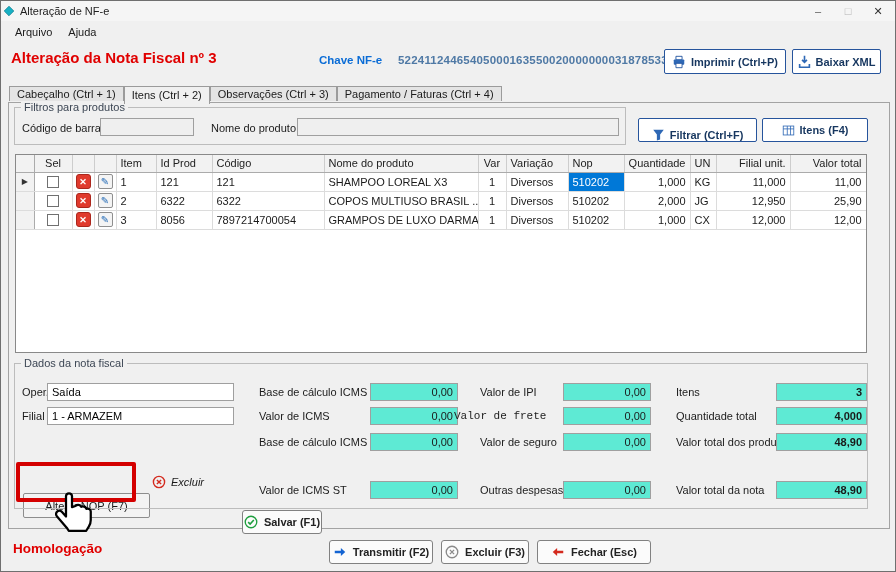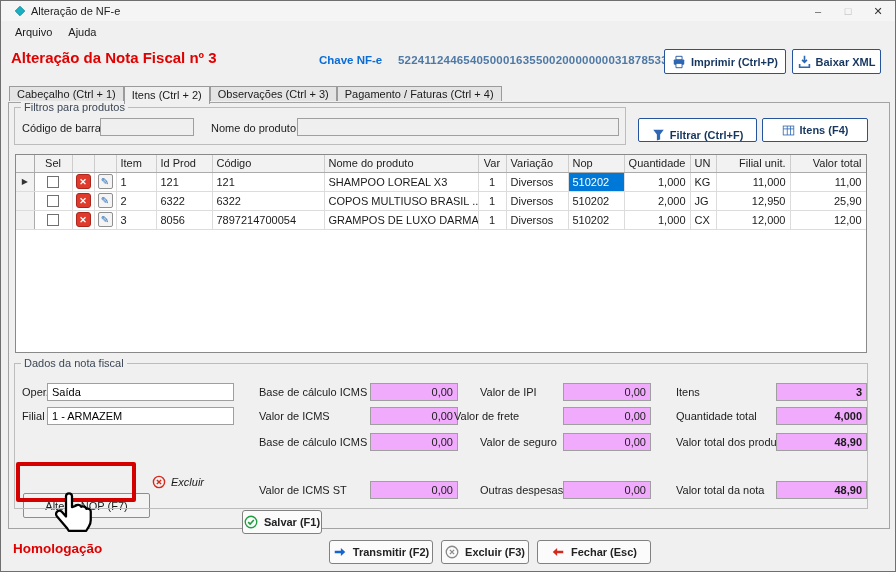--- a/index.html
+++ b/index.html
@@ -4,21 +4,21 @@
 <style>
   * { margin:0; padding:0; box-sizing:border-box; }
   body { background:#555; font-family:"Liberation Sans", sans-serif; }
   .app {
     position:relative; width:896px; height:572px; background:#f0f0f0;
     border:1px solid #6f6f6f; overflow:hidden; font-size:11px; color:#1a1a1a;
   }
 
   
   .titlebar { position:absolute; left:0; top:0; right:0; height:20px; background:#f5f5f5;
-              display:flex; align-items:center; padding-left:13px; }
+              display:flex; align-items:center; padding-left:2px; }
   .titlebar .t-title { margin-left:5px; font-size:11px; color:#222; }
   .win-controls { position:absolute; right:2px; top:0; height:20px; display:flex; }
   .win-btn { width:30px; height:20px; display:flex; align-items:center; justify-content:center;
              font-size:11px; color:#5a5a5a; cursor:pointer; }
   .win-btn.max { color:#b5b5b5; }
   .win-btn.close { color:#333; }
 
   
   .menubar { position:absolute; left:0; top:20px; right:0; height:21px; display:flex;
              align-items:center; padding-left:6px; }
@@ -47,21 +47,21 @@
          border:1px solid #9b9b9b; border-bottom:none; cursor:pointer; white-space:nowrap; }
   .tab.active { height:18px; line-height:17px; margin-bottom:-1px; background:#f0f0f0; z-index:4; }
 
   
   .grp { position:absolute; border:1px solid #bcbcbc; z-index:1; }
   .grp-label { position:absolute; background:#f0f0f0; padding:0 3px; color:#3c4654; z-index:2; }
 
   .lbl { position:absolute; color:#1c1c1c; line-height:18px; }
   .field { position:absolute; height:18px; border:1px solid #9f9f9f; background:#fff;
            padding:0 4px; font-size:11px; line-height:16px; font-family:"Liberation Sans",sans-serif; }
-  .field.gray { background:#f0abfc; text-align:right; }
+  .field.gray { background:#5eead4; text-align:right; }
   .field.bold { font-weight:bold; }
   input.field { outline:none; }
 
   
   .table-wrap { position:absolute; left:14px; top:153px; width:852px; height:199px;
                 background:#fff; border:1px solid #898989; overflow:hidden; z-index:2; }
   table { border-collapse:collapse; table-layout:fixed; width:850px; font-size:11px; }
   th { background:#f2f2f2; border-right:1px solid #cdcdcd; border-bottom:1px solid #ababab;
        height:17px; font-weight:normal; color:#222; padding:0 4px; text-align:left; white-space:nowrap; overflow:hidden; }
   td { border-right:1px solid #dcdcdc; border-bottom:1px solid #dcdcdc; height:19px;
@@ -274,21 +274,21 @@
   <div class="field gray" style="left:369px; top:382px; width:88px;">0,00</div>
   <div class="lbl" style="left:258px; top:406px;">Valor de ICMS</div>
   <div class="field gray" style="left:369px; top:406px; width:88px;">0,00</div>
   <div class="lbl" style="left:258px; top:432px;">Base de cálculo ICMS ST</div>
   <div class="field gray" style="left:369px; top:432px; width:88px;">0,00</div>
   <div class="lbl" style="left:258px; top:480px;">Valor de ICMS ST</div>
   <div class="field gray" style="left:369px; top:480px; width:88px;">0,00</div>
 
   <div class="lbl" style="left:479px; top:382px;">Valor de IPI</div>
   <div class="field gray" style="left:562px; top:382px; width:88px;">0,00</div>
-  <div class="lbl" style="left:453px; top:406px;">Valor de frete</div>
+  <div class="lbl" style="left:453px; top:406px;font-family:Liberation Mono, monospace;">Valor de frete</div>
   <div class="field gray" style="left:562px; top:406px; width:88px;">0,00</div>
   <div class="lbl" style="left:479px; top:432px;">Valor de seguro</div>
   <div class="field gray" style="left:562px; top:432px; width:88px;">0,00</div>
   <div class="lbl" style="left:479px; top:480px;">Outras despesas</div>
   <div class="field gray" style="left:562px; top:480px; width:88px;">0,00</div>
 
   <div class="lbl" style="left:675px; top:382px;">Itens</div>
   <div class="field gray bold" style="left:775px; top:382px; width:91px;">3</div>
   <div class="lbl" style="left:675px; top:406px;">Quantidade total</div>
   <div class="field gray bold" style="left:775px; top:406px; width:91px;">4,000</div>

